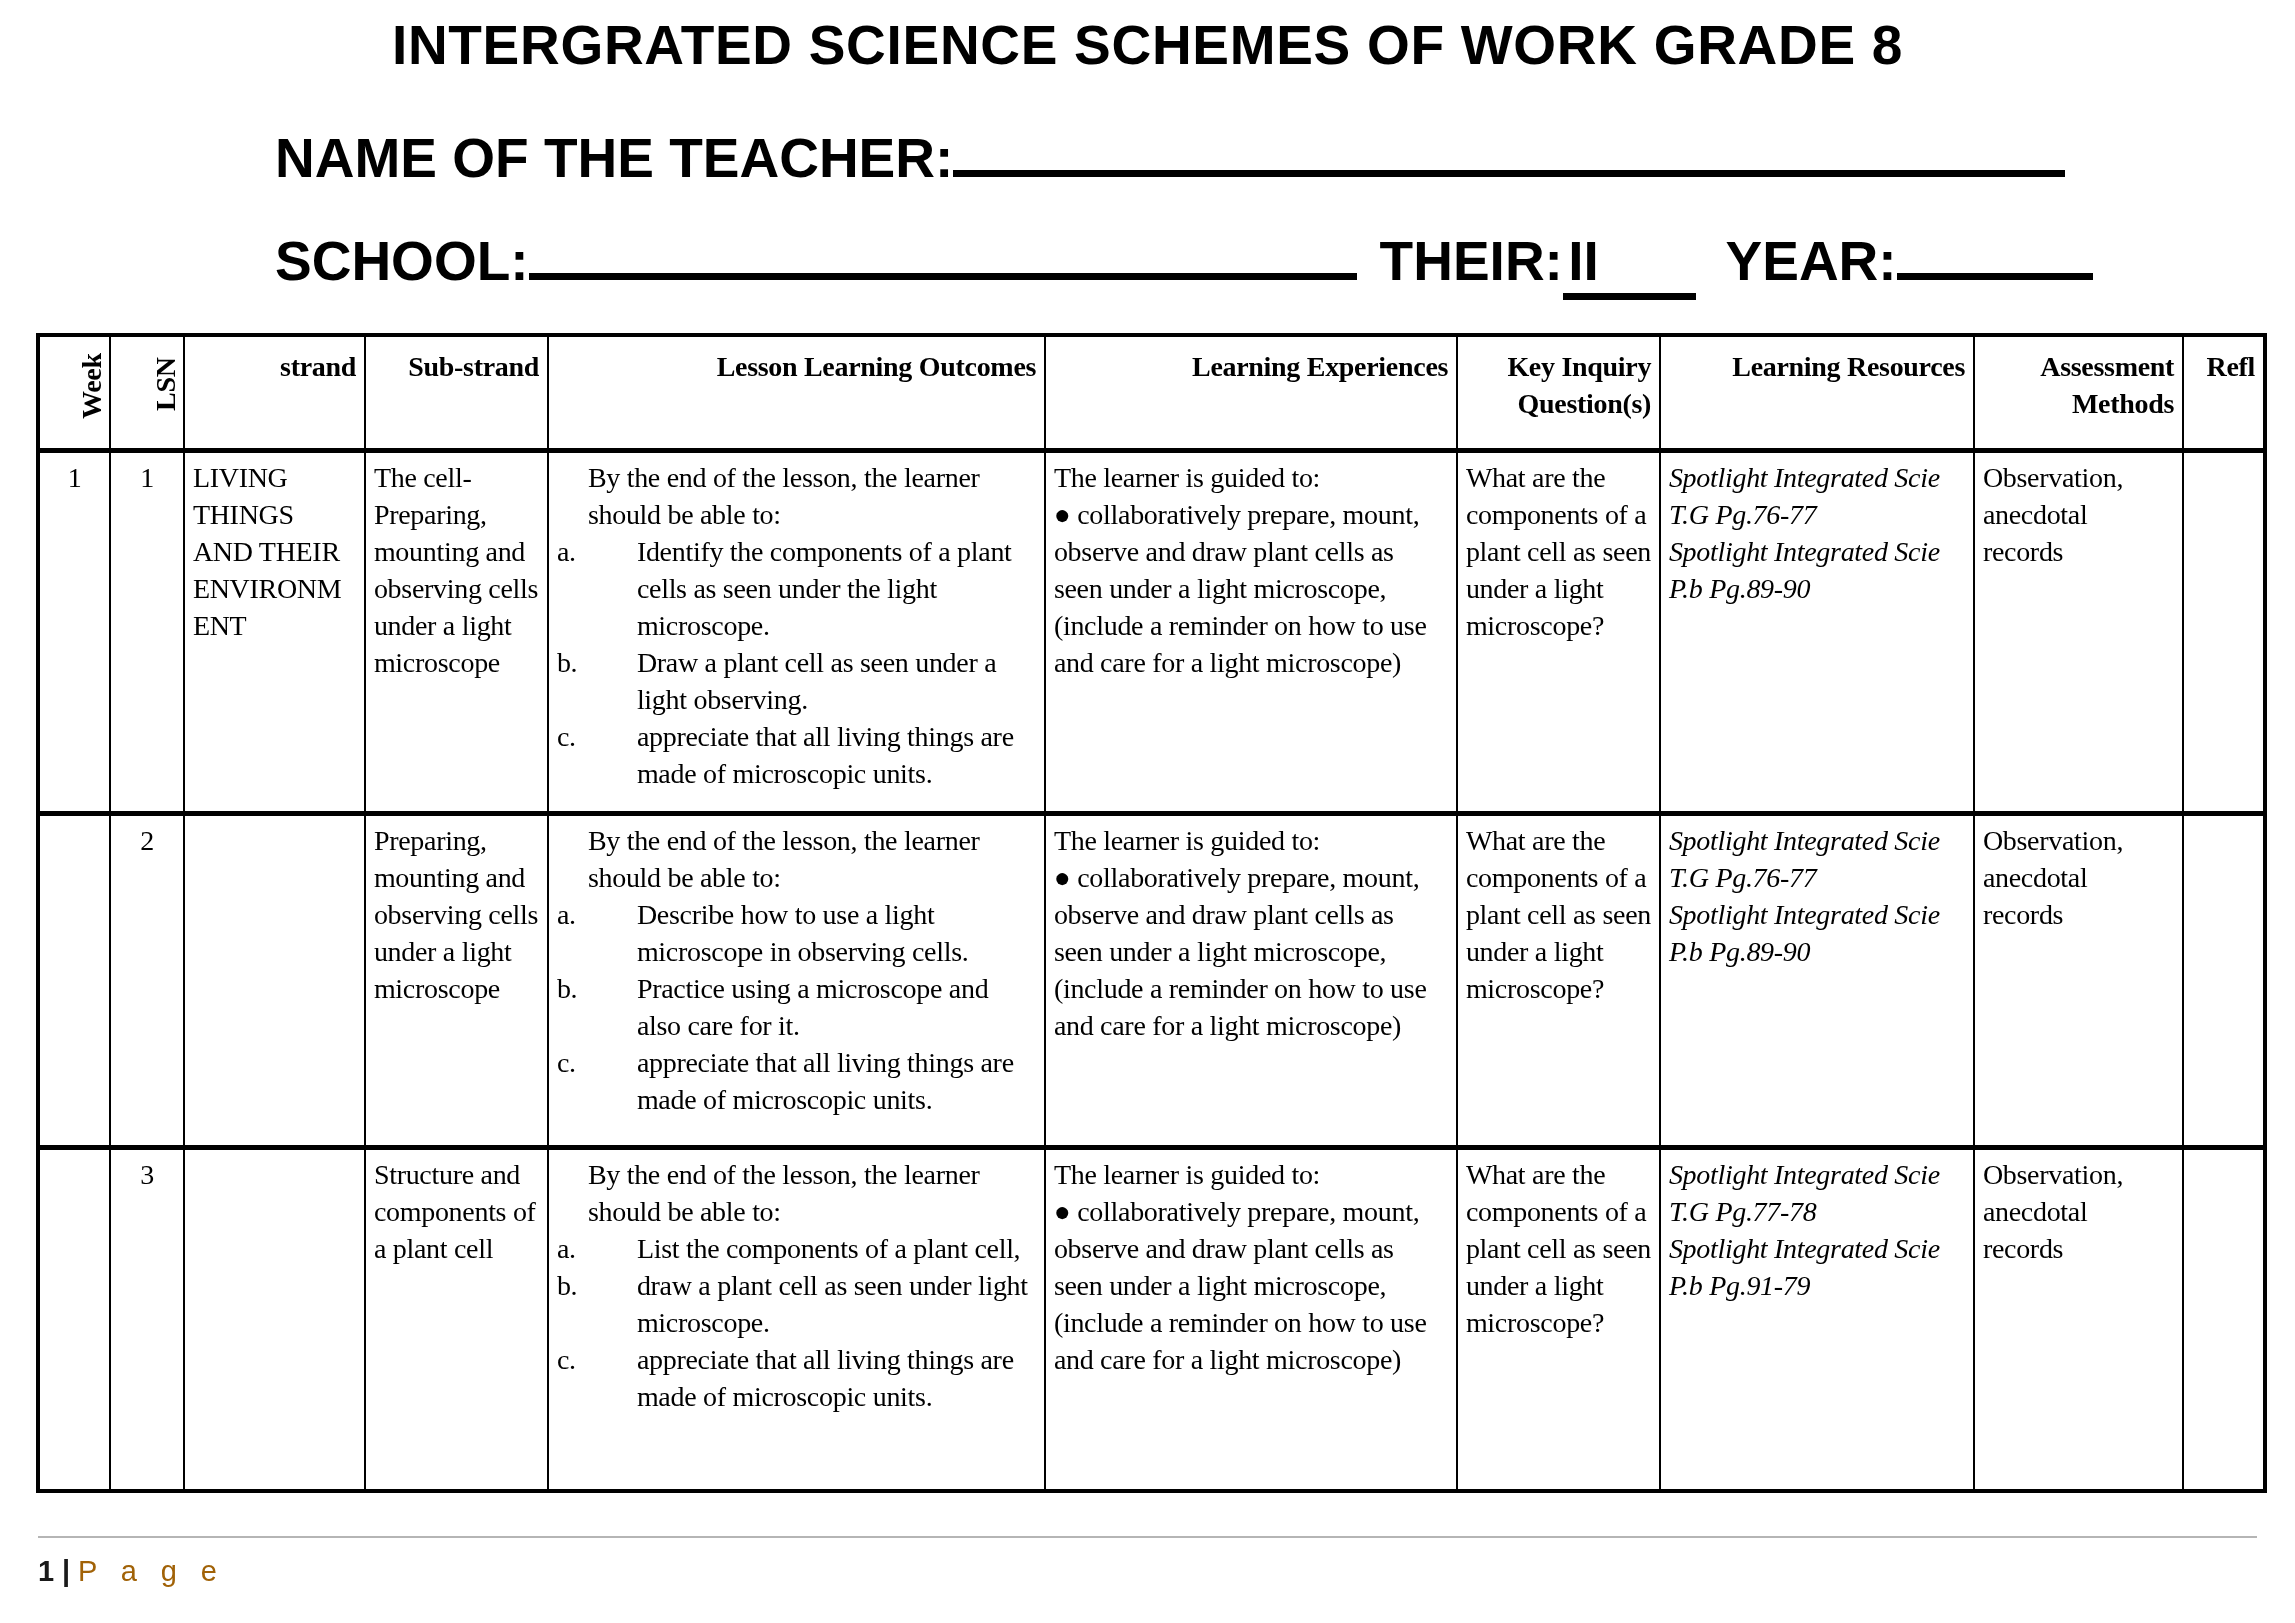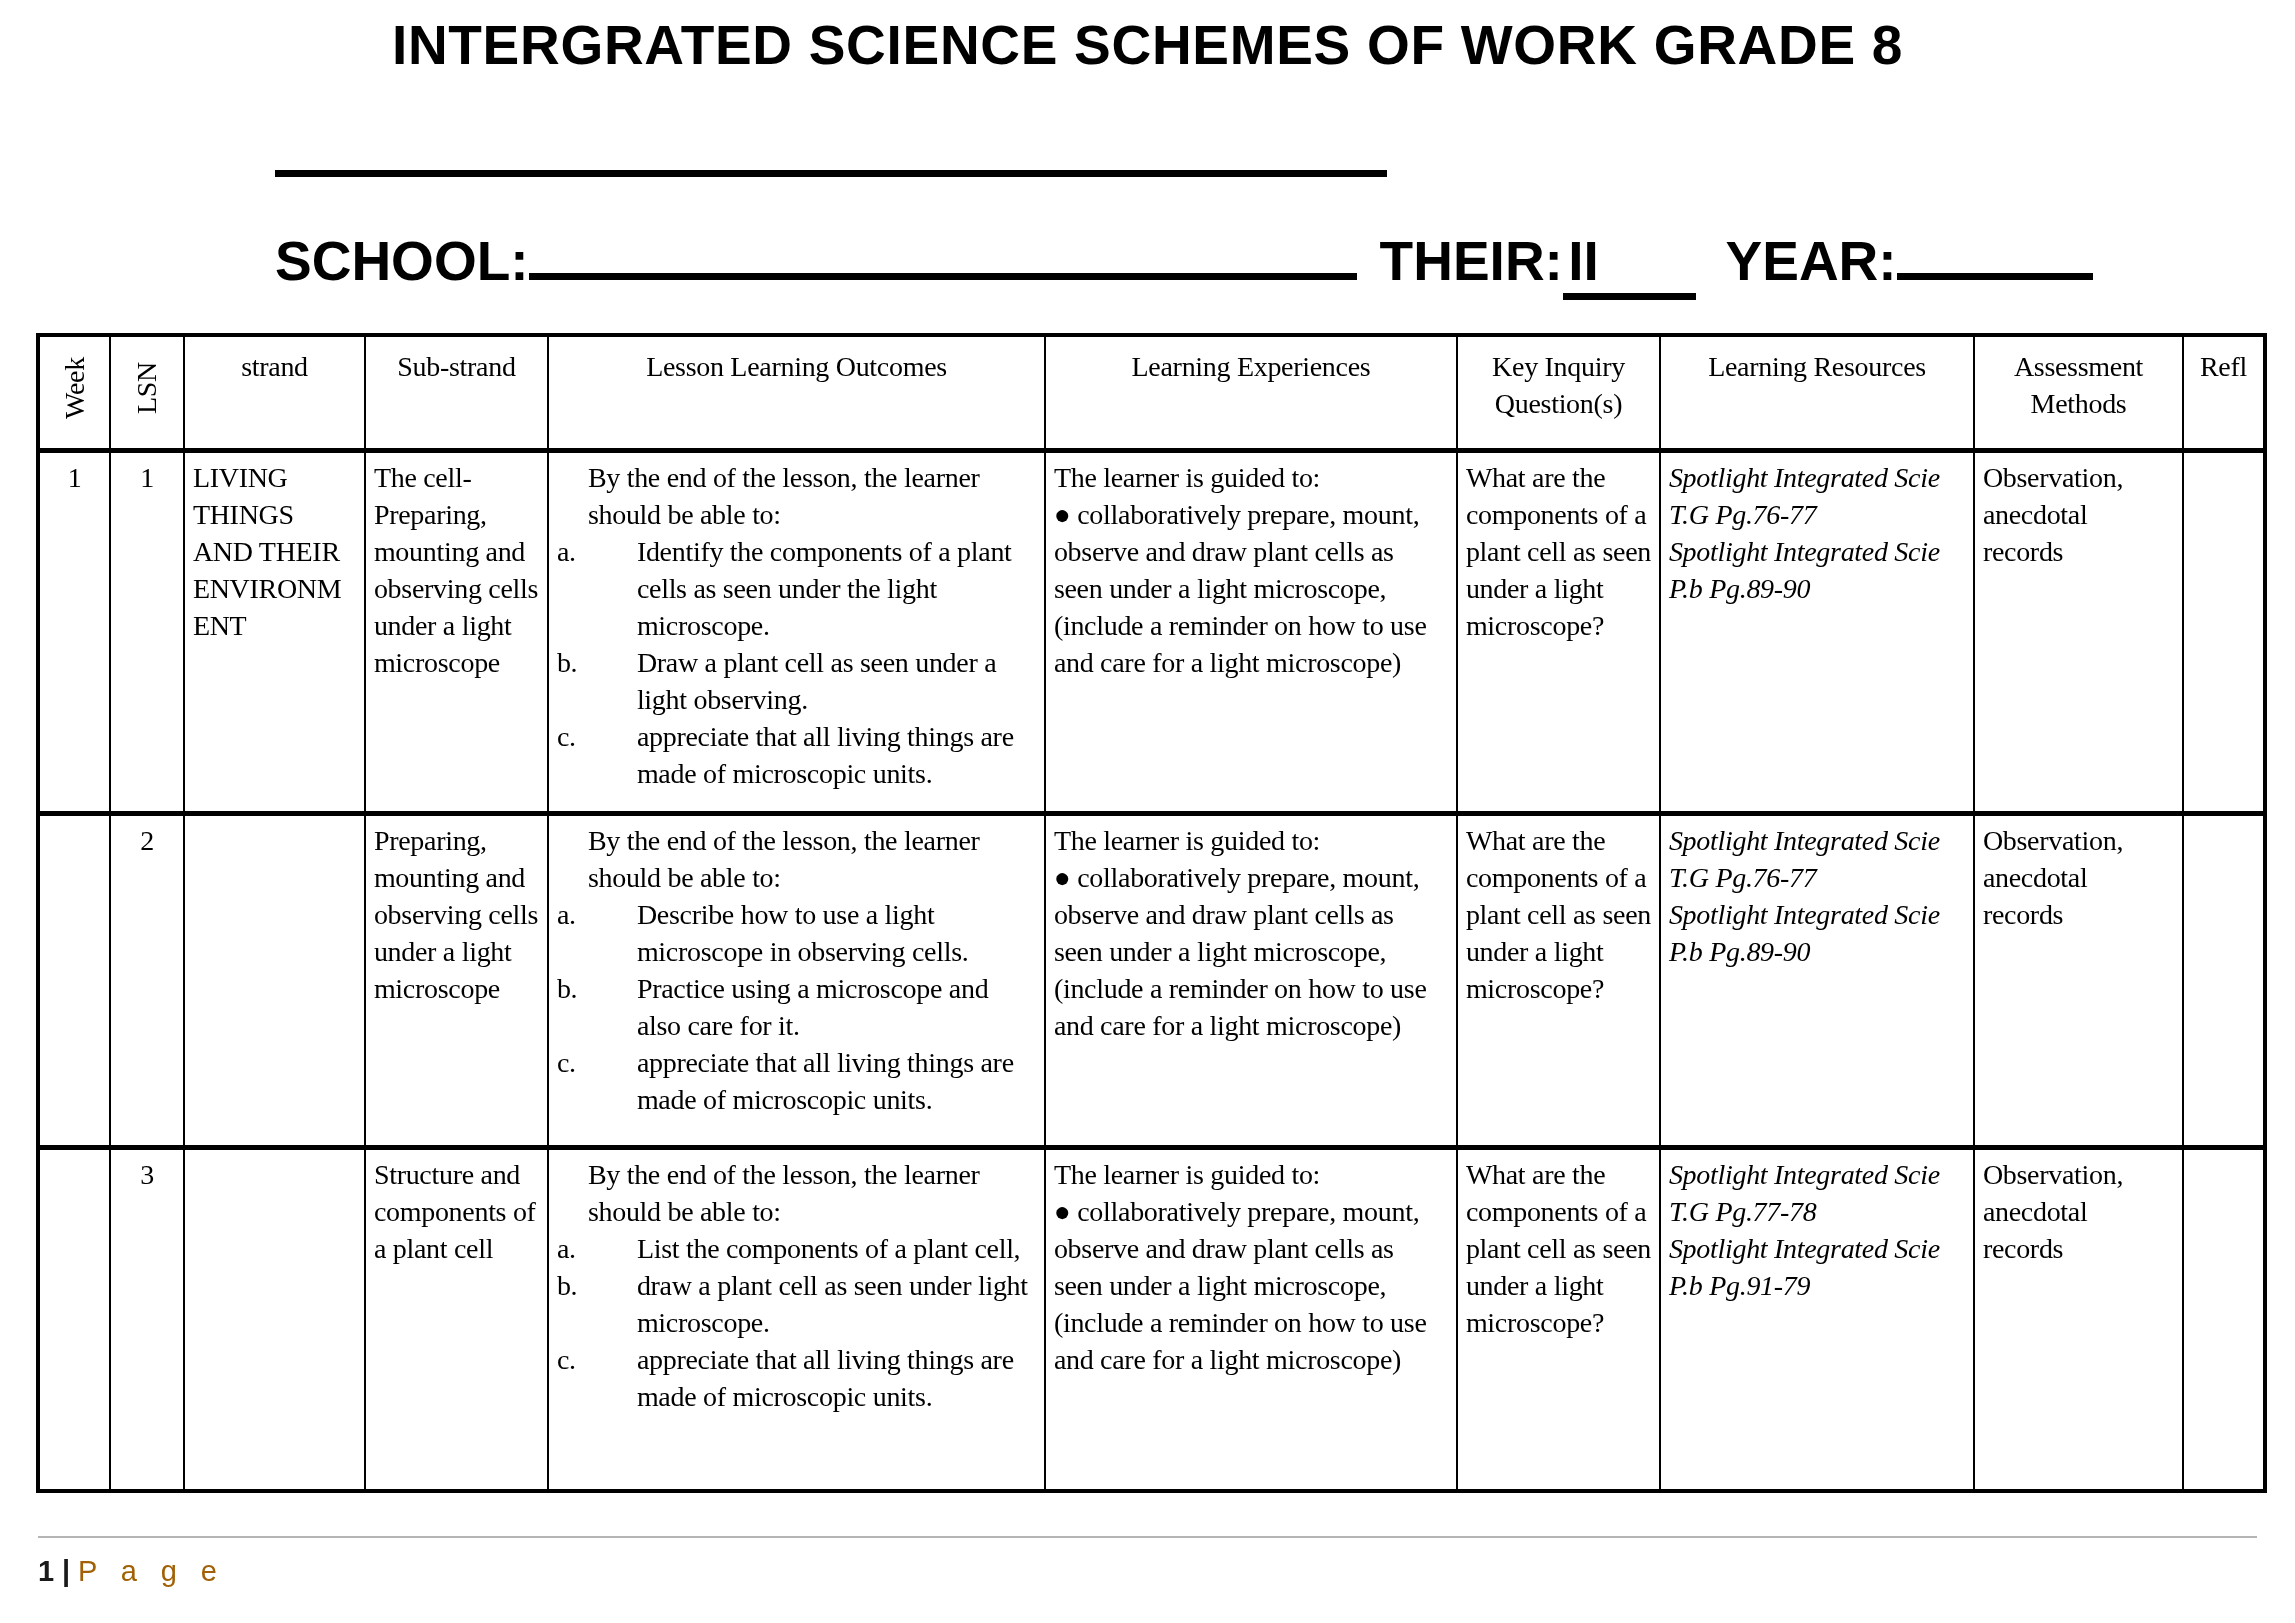--- a/index.html
+++ b/index.html
@@ -24,21 +24,21 @@
     border:4.6px solid #000;
     font-family:"Liberation Serif",serif;
     font-size:28px;line-height:37px;letter-spacing:-0.3px;
   }
   th,td{border:2.6px solid #000;vertical-align:top;padding:6.5px 7.9px;overflow:hidden;}
   thead tr{height:115px;border-bottom:5.9px solid #000;}
   tbody tr{border-top:5.9px solid #000;}
   tbody tr:nth-child(1){height:363px;}
   tbody tr:nth-child(2){height:334px;}
   tbody tr:nth-child(3){height:344px;}
-  th{font-weight:normal;text-align:center;padding-top:10.5px;}
+  th{font-weight:bold;text-align:right;padding-top:10.5px;}
   th.rot-cell{vertical-align:middle;padding:0;}
   .rot{writing-mode:vertical-rl;transform:rotate(180deg);height:62px;display:inline-block;line-height:34px;}
   td.c-week,td.c-lsn{text-align:center;}
   td.c-strand{overflow-wrap:break-word;word-break:break-word;}
   p{margin:0;}
   .ointro{padding-left:31px;}
   .oitem{display:flex;}
   .olabel{flex:0 0 80px;}
   .otext{flex:1;}
   .res{font-style:italic;}
@@ -46,21 +46,21 @@
   .footer{position:absolute;left:38px;right:38px;top:1536px;border-top:2px solid #b5b5b5;padding-top:17px;font-size:29px;}
   .page-number{font-weight:bold;color:#1a1a1a;}
   .footer-sep{font-weight:bold;color:#1a1a1a;margin:0 7.9px;}
   .page-label{color:#a16207;letter-spacing:7.9px;}
 </style>
 </head>
 <body>
 
 <div class="doc-title">INTERGRATED SCIENCE SCHEMES OF WORK GRADE 8</div>
 
-<div class="field-line fl-1"><span class="uline u-teacher"></span></div>
+<div class="field-line fl-1"><span>NAME OF THE TEACHER:</span><span class="uline u-teacher"></span></div>
 
 <div class="field-line fl-2"><span>SCHOOL:</span><span class="uline u-school"></span><span class="term-label">THEIR:</span><span class="uline u-term"><span>II</span></span><span class="year-label">YEAR:</span><span class="uline u-year"></span></div>
 
 <table class="schemes">
   <colgroup>
     <col style="width:72px">
       <col style="width:74px">
       <col style="width:181px">
       <col style="width:183px">
       <col style="width:497px">

